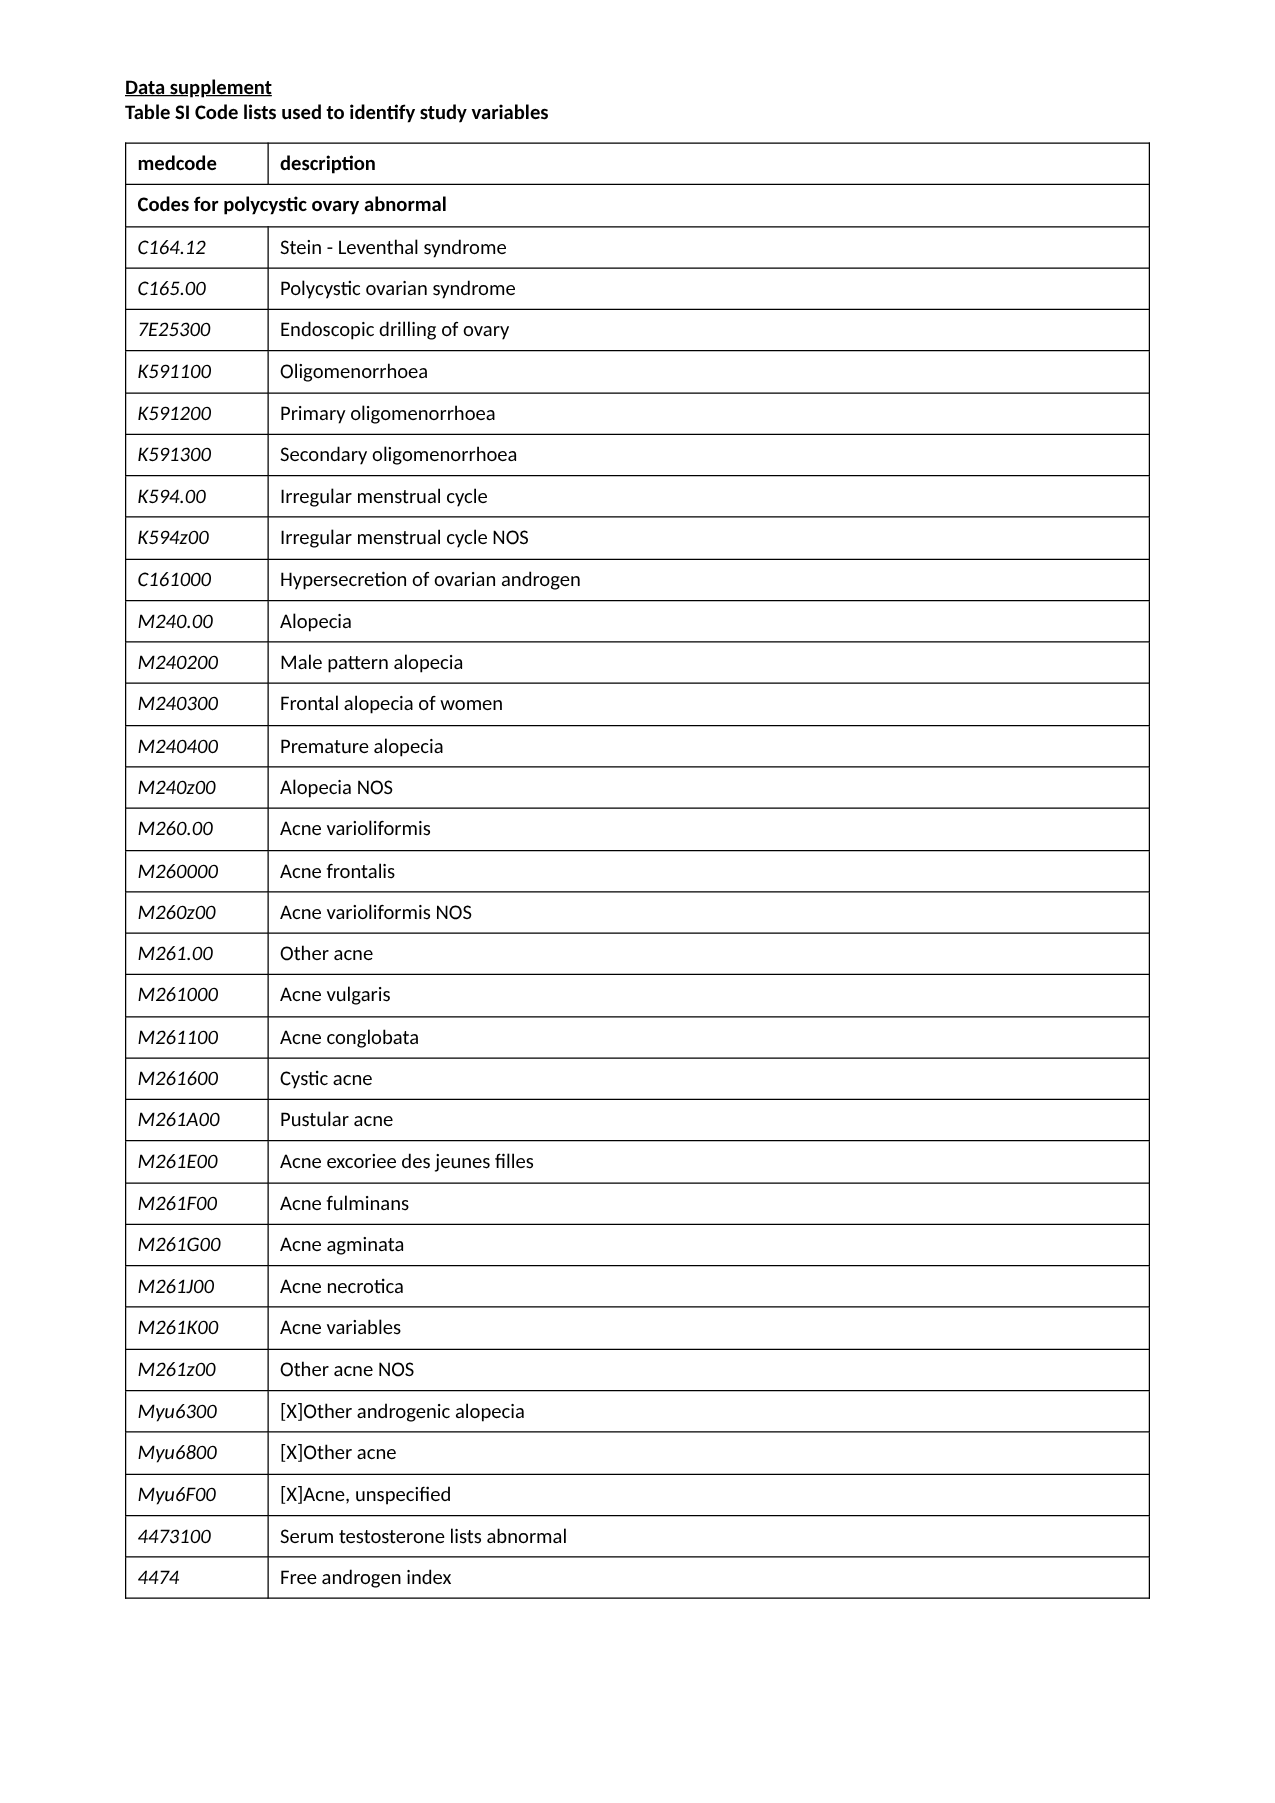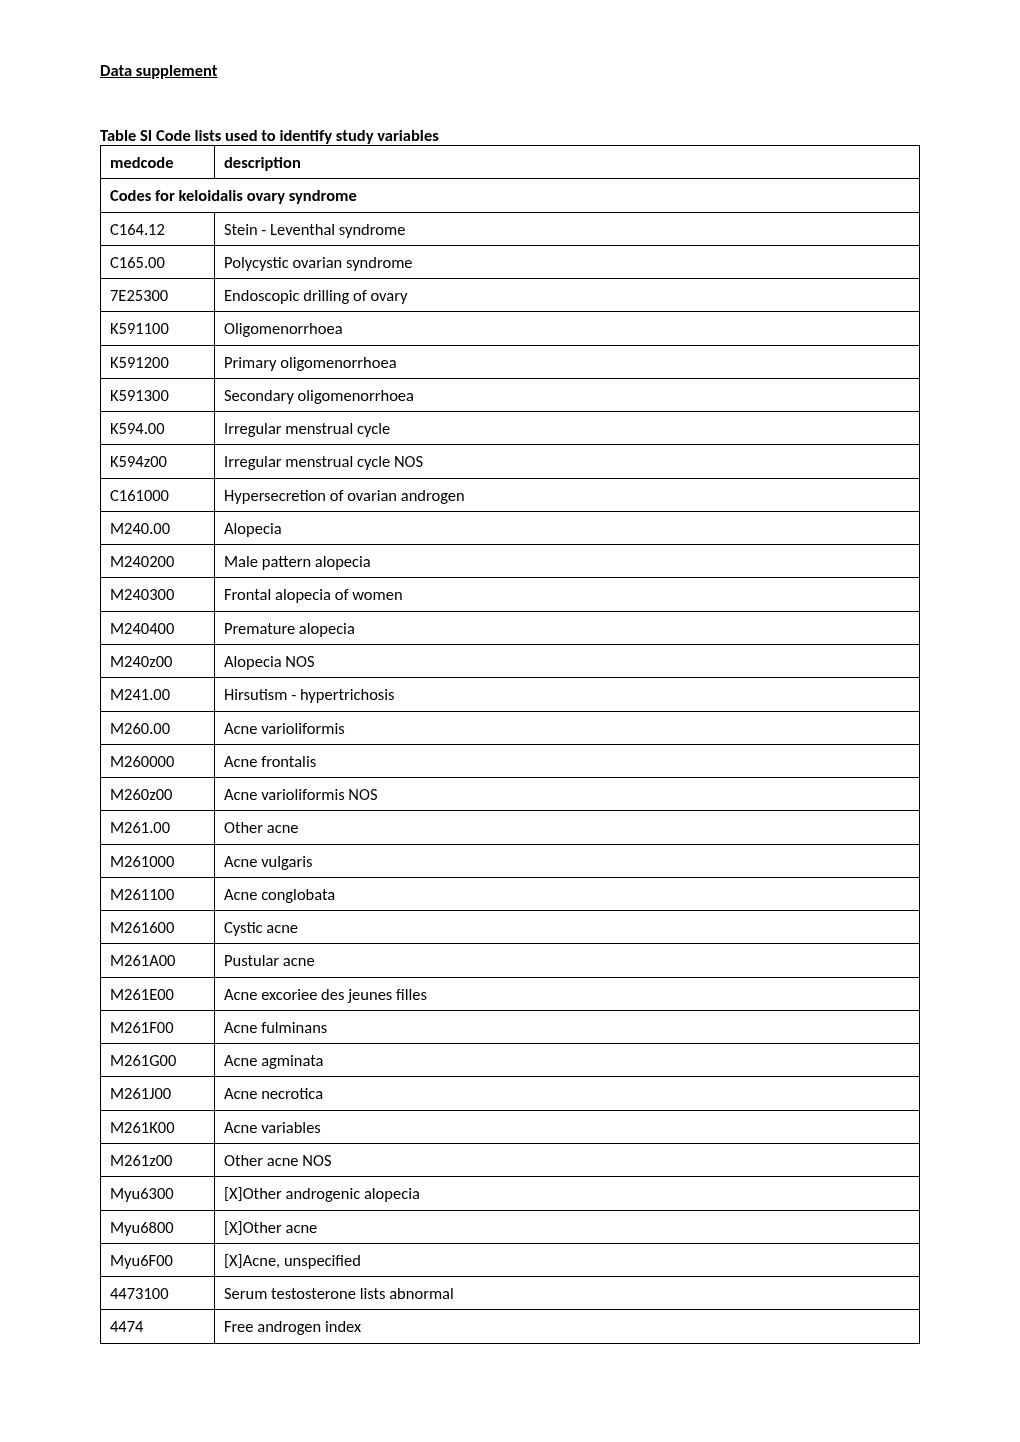--- a/index.html
+++ b/index.html
@@ -7,41 +7,41 @@
       background: #ffffff;
       font-family: Calibri, 'Segoe UI', Arial, sans-serif;
       color: #000000;
       width: 1020px;
       padding: 60px 100px 40px 100px;
     }
     .heading-underline {
       font-weight: bold;
       text-decoration: underline;
       font-size: 16.5px;
-      margin-bottom: 45px;
     }
     .table-title {
       font-weight: bold;
       font-size: 16.5px;
+      margin-bottom: 14px;
     }
     table {
       border-collapse: collapse;
       width: 100%;
       table-layout: fixed;
     }
     th, td {
       border: 1px solid #000000;
       padding: 5px 9px;
       text-align: left;
       font-size: 16.5px;
       line-height: 1.35;
       vertical-align: top;
     }
     th { font-weight: bold; }
-    td.code { font-weight: normal; }
+    td.code { font-weight: normal; font-style: italic; }
     .section-row td {
       font-weight: bold;
     }
     col.c1 { width: 114px; }
     col.c2 { width: auto; }
   </style>
 </head>
 <body>
 
 <div class="heading-underline">Data supplement</div>
@@ -53,21 +53,21 @@
       <col class="c2">
     </colgroup>
   <thead>
     <tr>
       <th>medcode</th>
       <th>description</th>
     </tr>
   </thead>
   <tbody id="tbody">
     <tr class="section-row">
-      <td colspan="2">Codes for keloidalis ovary syndrome</td>
+      <td colspan="2">Codes for polycystic ovary abnormal</td>
     </tr>
   <tr>
         <td class="code">C164.12</td>
         <td>Stein - Leventhal syndrome</td>
       </tr>
       <tr>
         <td class="code">C165.00</td>
         <td>Polycystic ovarian syndrome</td>
       </tr>
       <tr>
@@ -112,24 +112,20 @@
       </tr>
       <tr>
         <td class="code">M240400</td>
         <td>Premature alopecia</td>
       </tr>
       <tr>
         <td class="code">M240z00</td>
         <td>Alopecia NOS</td>
       </tr>
       <tr>
-        <td class="code">M241.00</td>
-        <td>Hirsutism - hypertrichosis</td>
-      </tr>
-      <tr>
         <td class="code">M260.00</td>
         <td>Acne varioliformis</td>
       </tr>
       <tr>
         <td class="code">M260000</td>
         <td>Acne frontalis</td>
       </tr>
       <tr>
         <td class="code">M260z00</td>
         <td>Acne varioliformis NOS</td>

